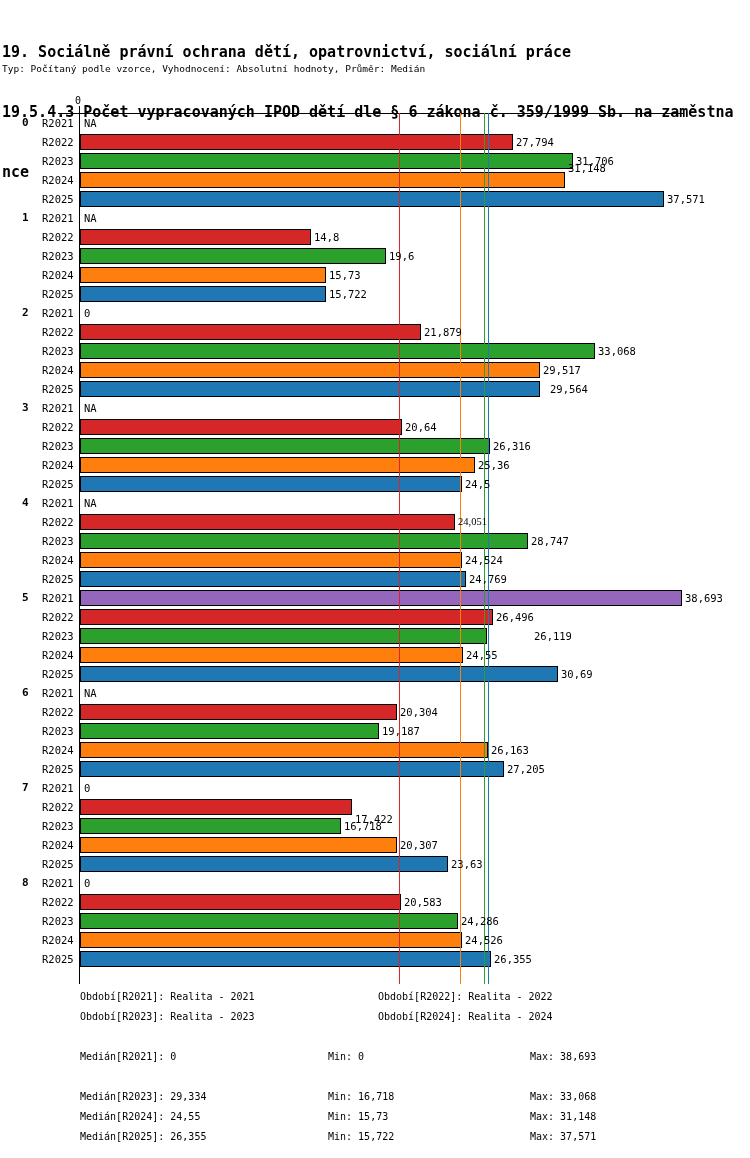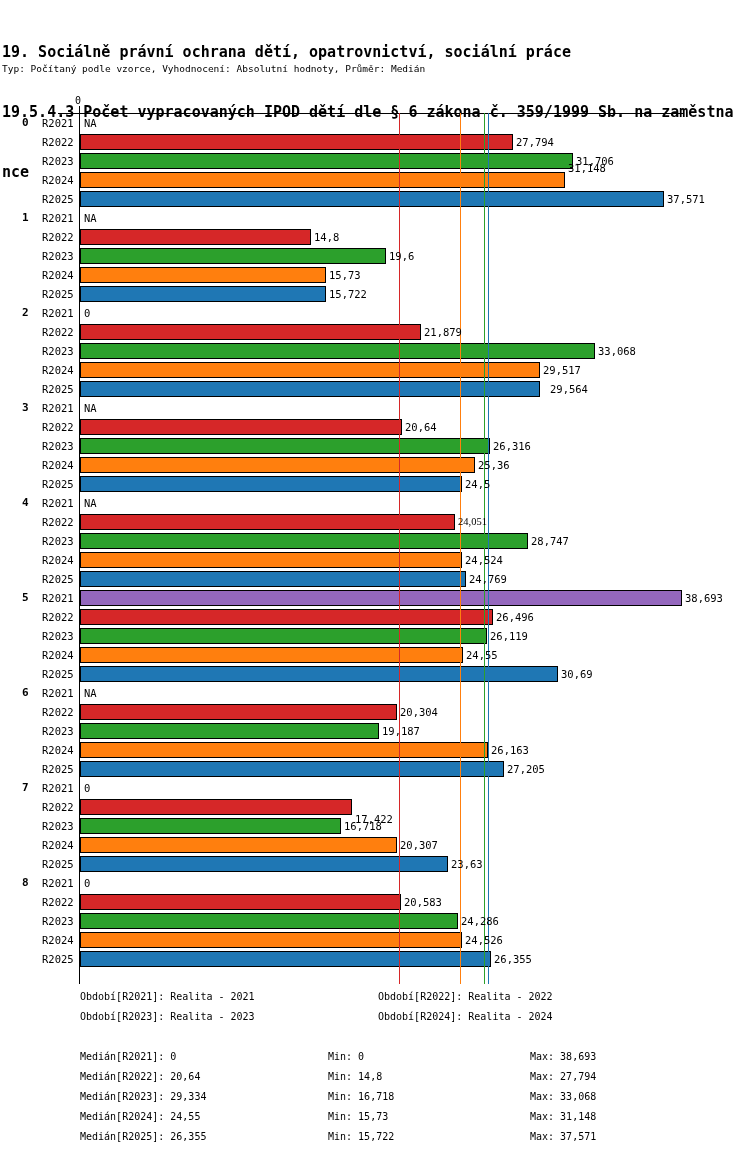--- a/index.html
+++ b/index.html
@@ -124,21 +124,21 @@
       <div class="val-label" style="left: 469px; top: 573px;">24,769</div>
       <div class="group-label" style="left: 22px; top: 591px;">5</div>
       <div class="series-label" style="left: 42px; top: 592px;">R2021</div>
       <div class="bar" style="left: 80px; top: 590px; width: 600px; background: rgb(148, 103, 189);"></div>
       <div class="val-label" style="left: 685px; top: 592px;">38,693</div>
       <div class="series-label" style="left: 42px; top: 611px;">R2022</div>
       <div class="bar" style="left: 80px; top: 609px; width: 411px; background: rgb(214, 39, 40);"></div>
       <div class="val-label" style="left: 496px; top: 611px;">26,496</div>
       <div class="series-label" style="left: 42px; top: 630px;">R2023</div>
       <div class="bar" style="left: 80px; top: 628px; width: 405px; background: rgb(44, 160, 44);"></div>
-      <div class="val-label" style="left: 490px; top: 630px;">26,119</div>
+      <div class="val-label" style="left: 490px; top: 630px; padding-left: 44px;">26,119</div>
       <div class="series-label" style="left: 42px; top: 649px;">R2024</div>
       <div class="bar" style="left: 80px; top: 647px; width: 381px; background: rgb(255, 127, 14);"></div>
       <div class="val-label" style="left: 466px; top: 649px;">24,55</div>
       <div class="series-label" style="left: 42px; top: 668px;">R2025</div>
       <div class="bar" style="left: 80px; top: 666px; width: 476px; background: rgb(31, 119, 180);"></div>
       <div class="val-label" style="left: 561px; top: 668px;">30,69</div>
       <div class="group-label" style="left: 22px; top: 686px;">6</div>
       <div class="series-label" style="left: 42px; top: 687px;">R2021</div>
       <div class="val-label" style="left: 84px; top: 687px;">NA</div>
       <div class="series-label" style="left: 42px; top: 706px;">R2022</div>
@@ -192,25 +192,20 @@
     </div>
     <div class="legend-row lr1">
       <span class="col-left">Období[R2023]: Realita - 2023</span>
       <span class="col-right">Období[R2024]: Realita - 2024</span>
     </div>
     <div class="legend-row lr3">
       <span class="col-median">Medián[R2021]: 0</span>
       <span class="col-min">Min: 0</span>
       <span class="col-max">Max: 38,693</span>
     </div>
-    <div class="legend-row lr4">
-      <span class="col-median">Medián[R2022]: 20,64</span>
-      <span class="col-min">Min: 14,8</span>
-      <span class="col-max">Max: 27,794</span>
-    </div>
     <div class="legend-row lr5">
       <span class="col-median">Medián[R2023]: 29,334</span>
       <span class="col-min">Min: 16,718</span>
       <span class="col-max">Max: 33,068</span>
     </div>
     <div class="legend-row lr6">
       <span class="col-median">Medián[R2024]: 24,55</span>
       <span class="col-min">Min: 15,73</span>
       <span class="col-max">Max: 31,148</span>
     </div>

